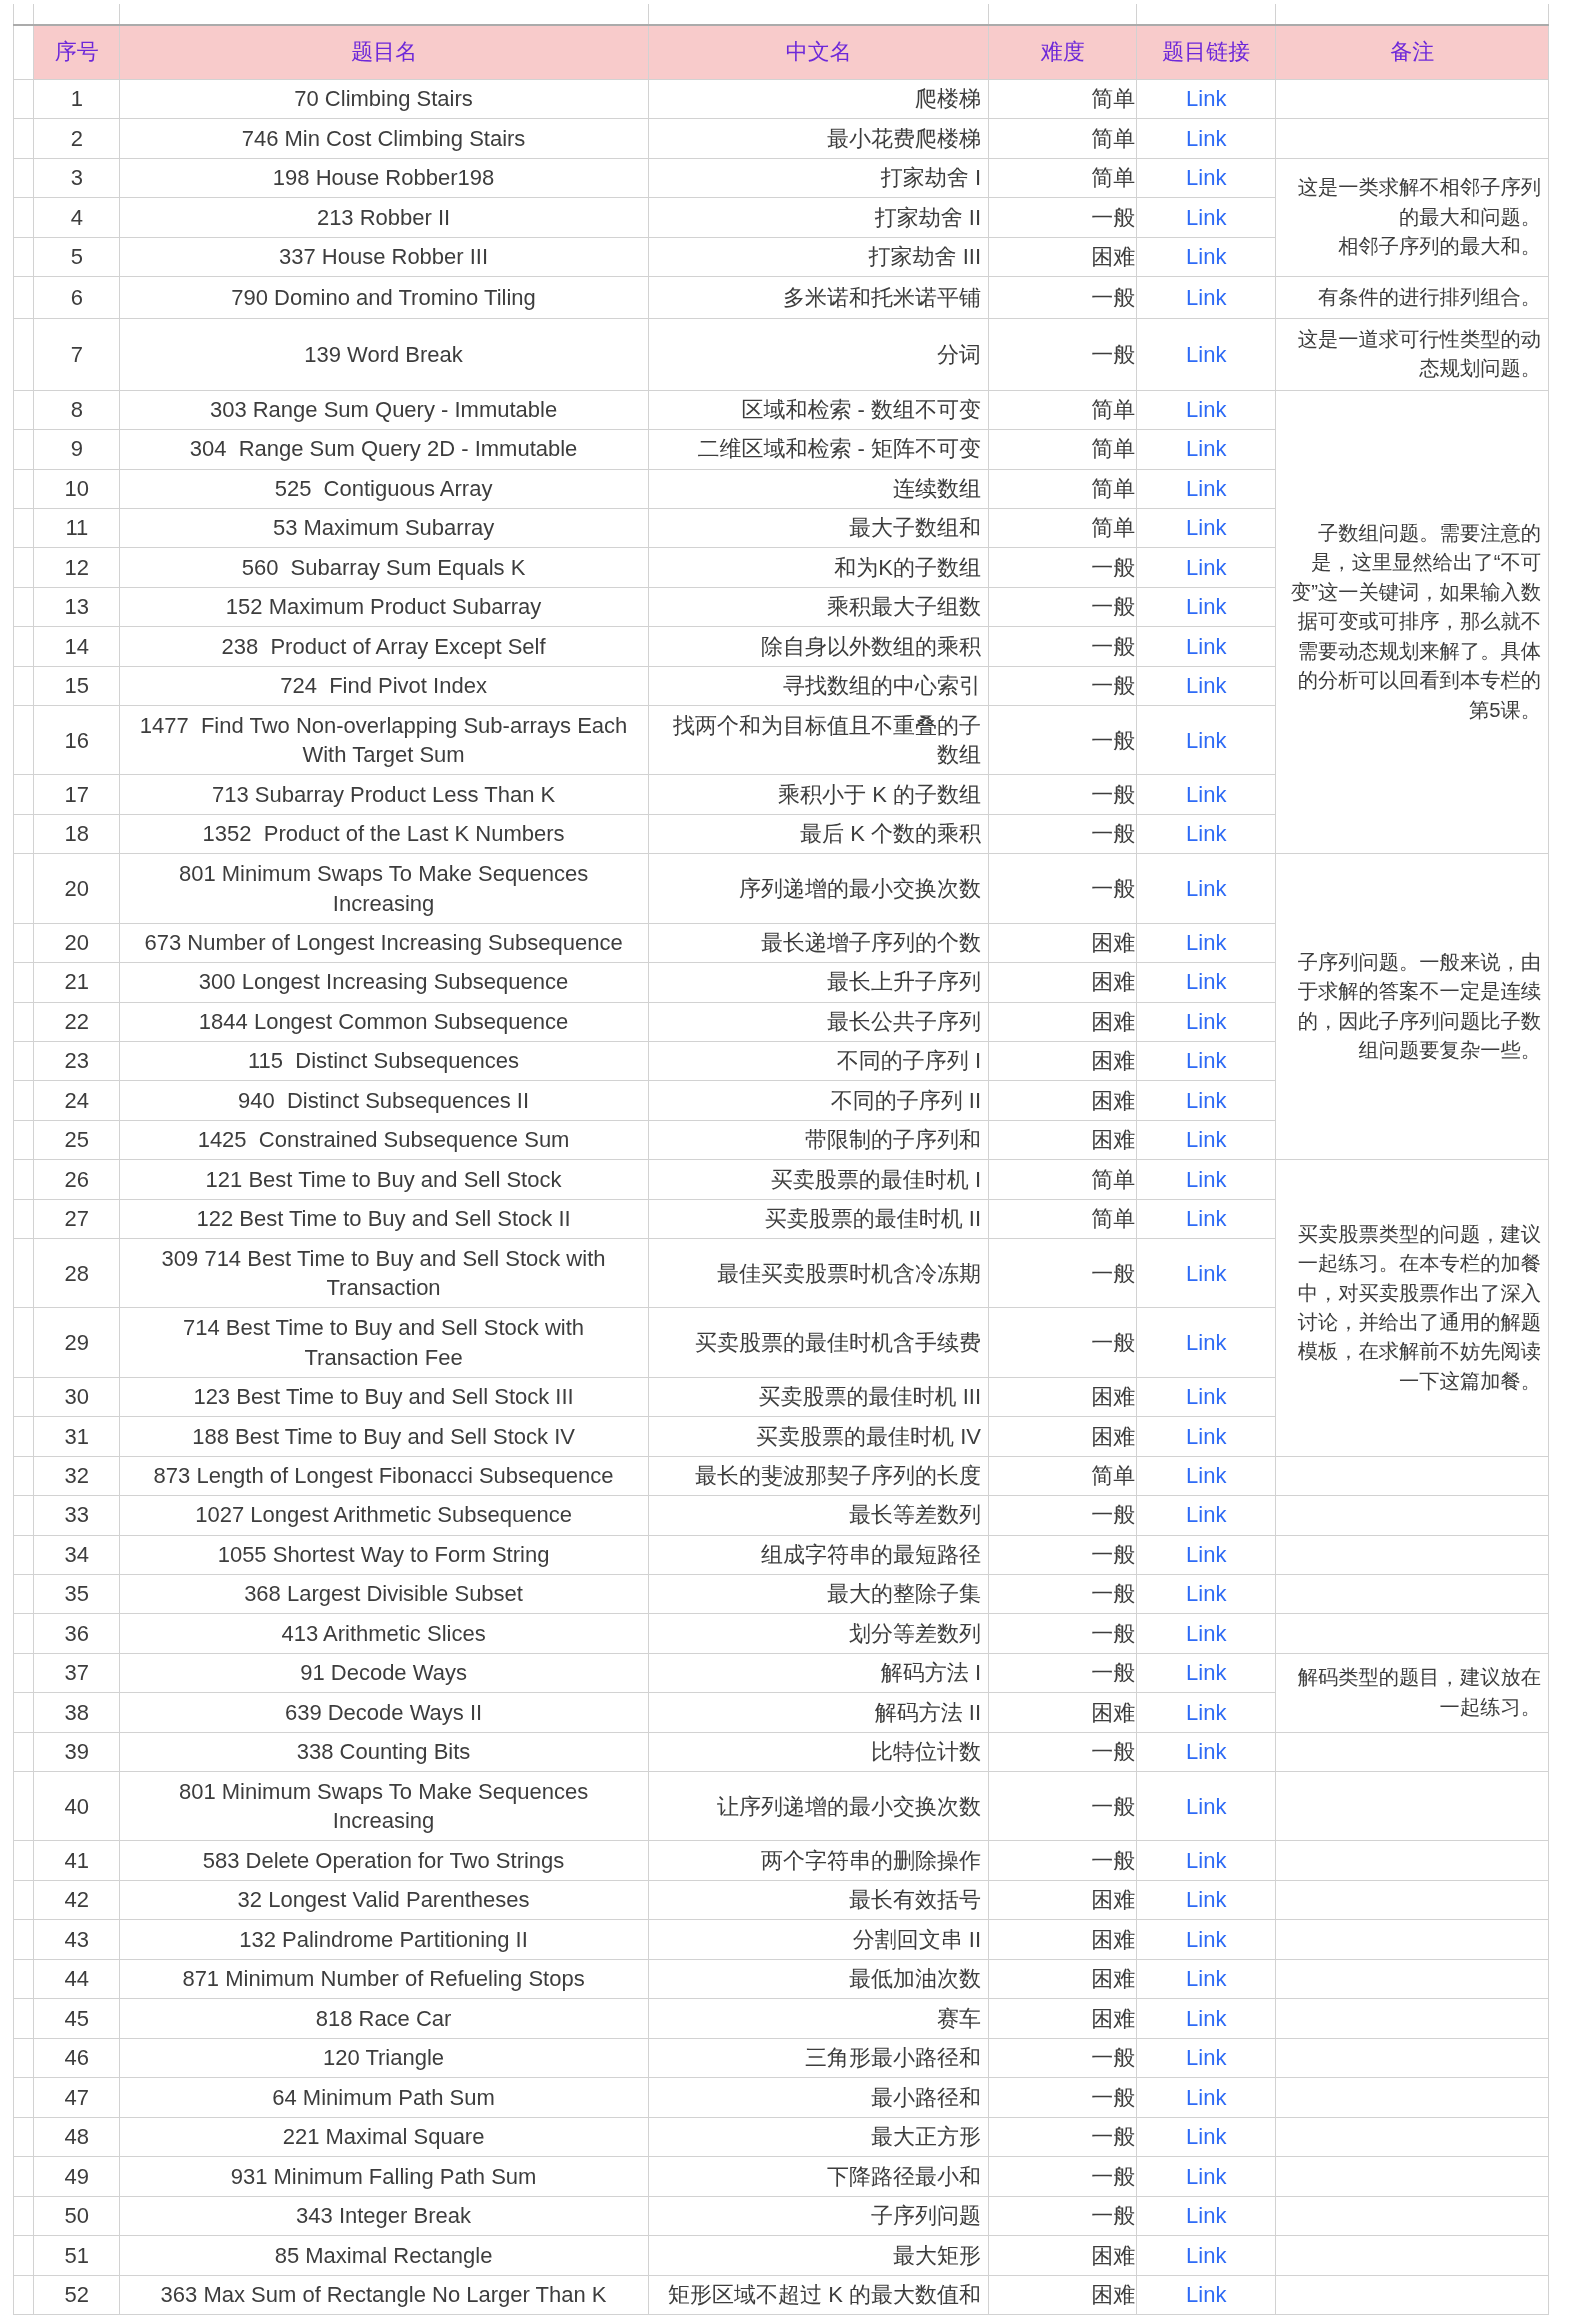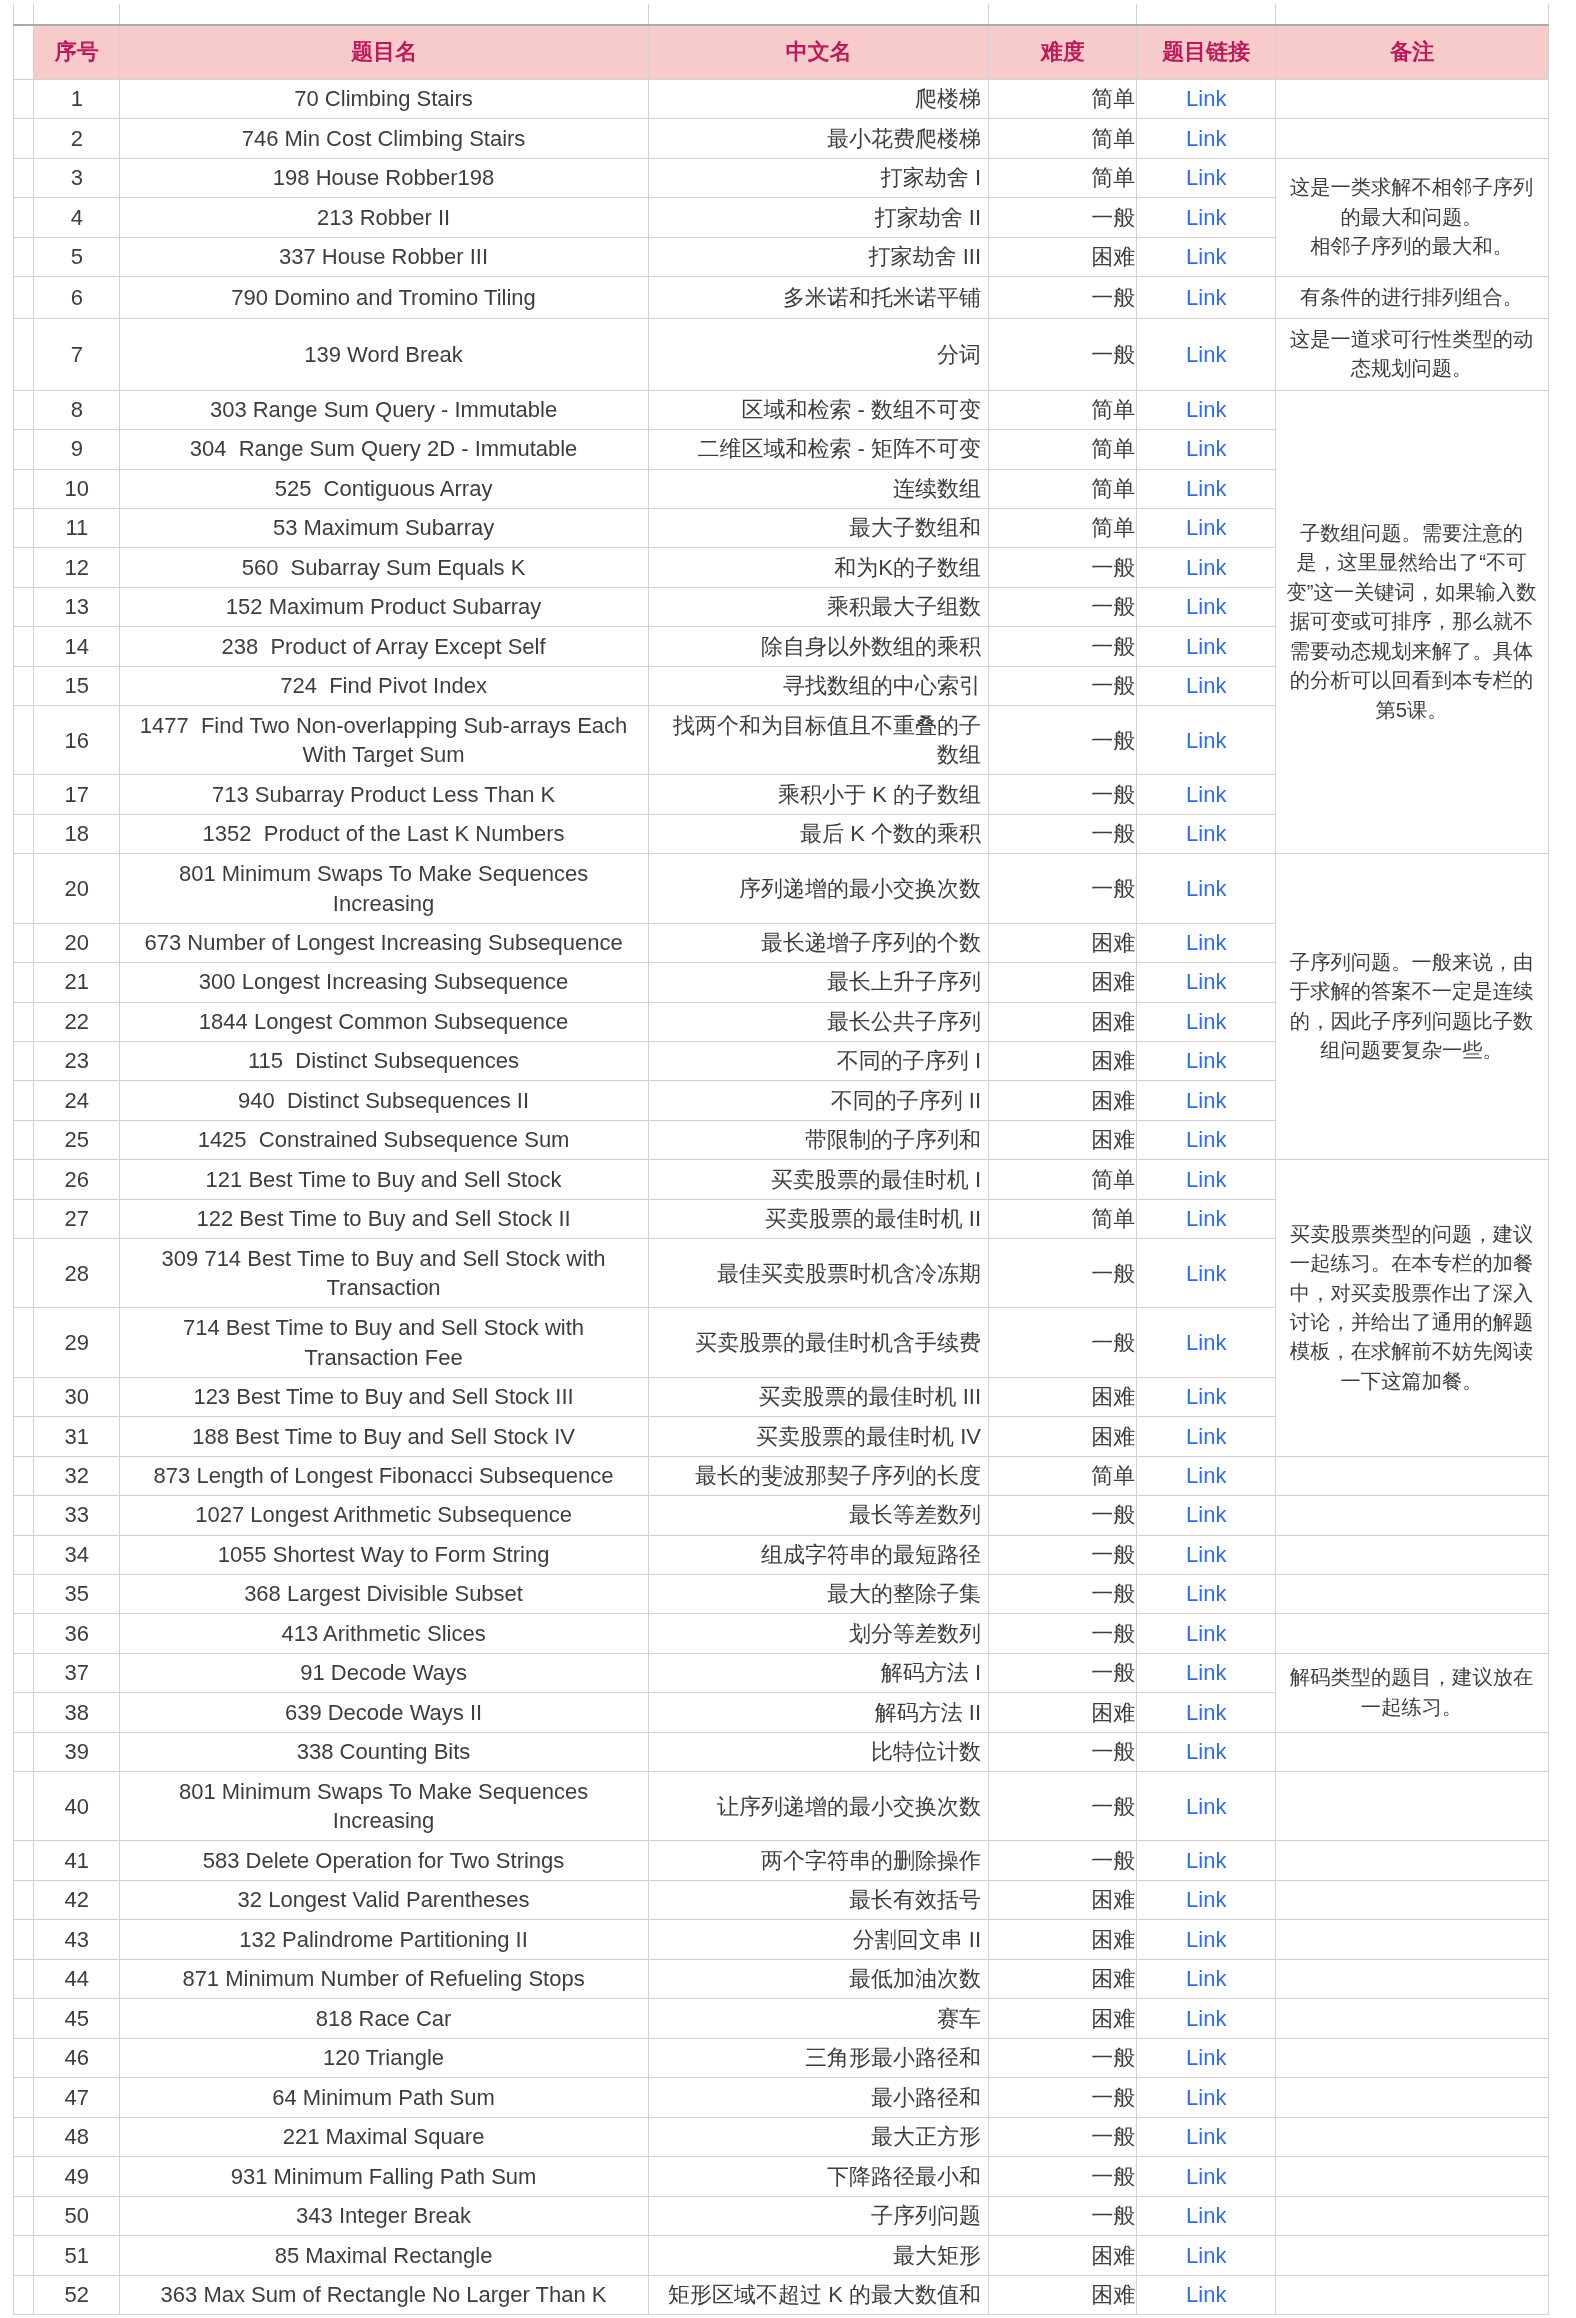--- a/index.html
+++ b/index.html
@@ -28,34 +28,34 @@
   td,th{
     border:1.5px solid var(--border);
     font-size:22px;line-height:1.35;
     vertical-align:middle;
     overflow:hidden;
     background:#ffffff;
   }
   tr.partial-top td{height:17.4px;border-top:none;}
   thead th.hdr{
     background:var(--header-bg);
-    height:51px;text-align:center;font-weight:700;color:#be185d;
+    height:51px;text-align:center;font-weight:400;color:#6d28d9;
     border-top:2.9px solid var(--heavy-line);
   }
   thead th.hdr-edge{background:#ffffff;border-top:2.9px solid var(--heavy-line);}
   tbody tr{height:39px;}
   td.cell-edge{background:#ffffff;}
   td.cell-seq{text-align:center;}
   td.cell-title{text-align:center;padding:4.4px 10.2px 4.4px 8.7px;white-space:pre-wrap;}
   td.cell-cn{text-align:right;padding:4.4px 7.3px 4.4px 8.7px;white-space:pre-wrap;}
   td.cell-diff{text-align:right;}
   td.cell-link{text-align:center;}
   td.cell-link a{color:var(--link);text-decoration:none;cursor:pointer;}
   td.cell-remark{
-    text-align:center;padding:5.8px 7.3px 5.8px 5.8px;
+    text-align:right;padding:5.8px 7.3px 5.8px 5.8px;
     font-size:20.3px;line-height:1.45;white-space:pre-line;
   }
 </style>
 </head>
 <body>
 
 <table class="sheet">
   <colgroup>
     <col class="c-edge">
       <col class="c-seq">

